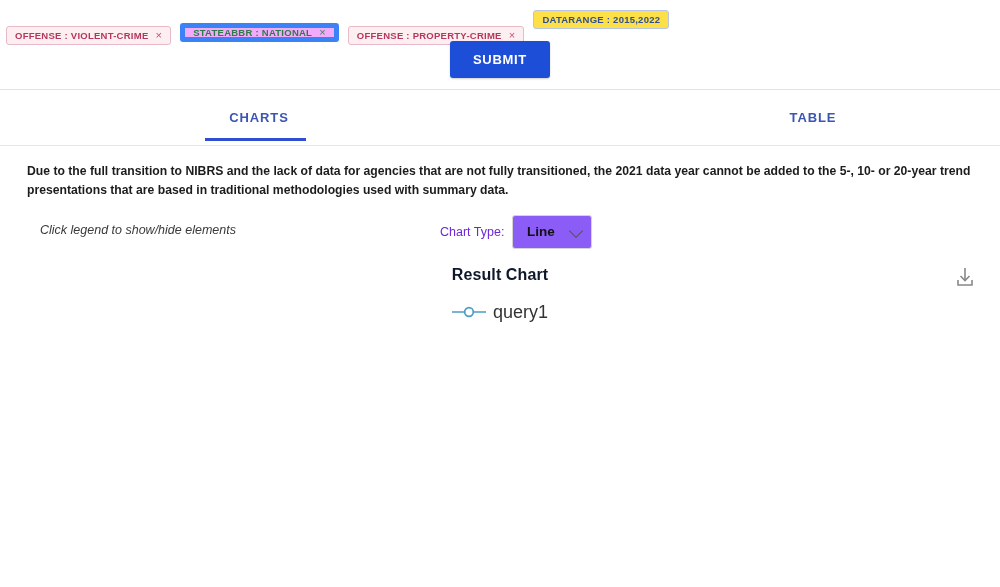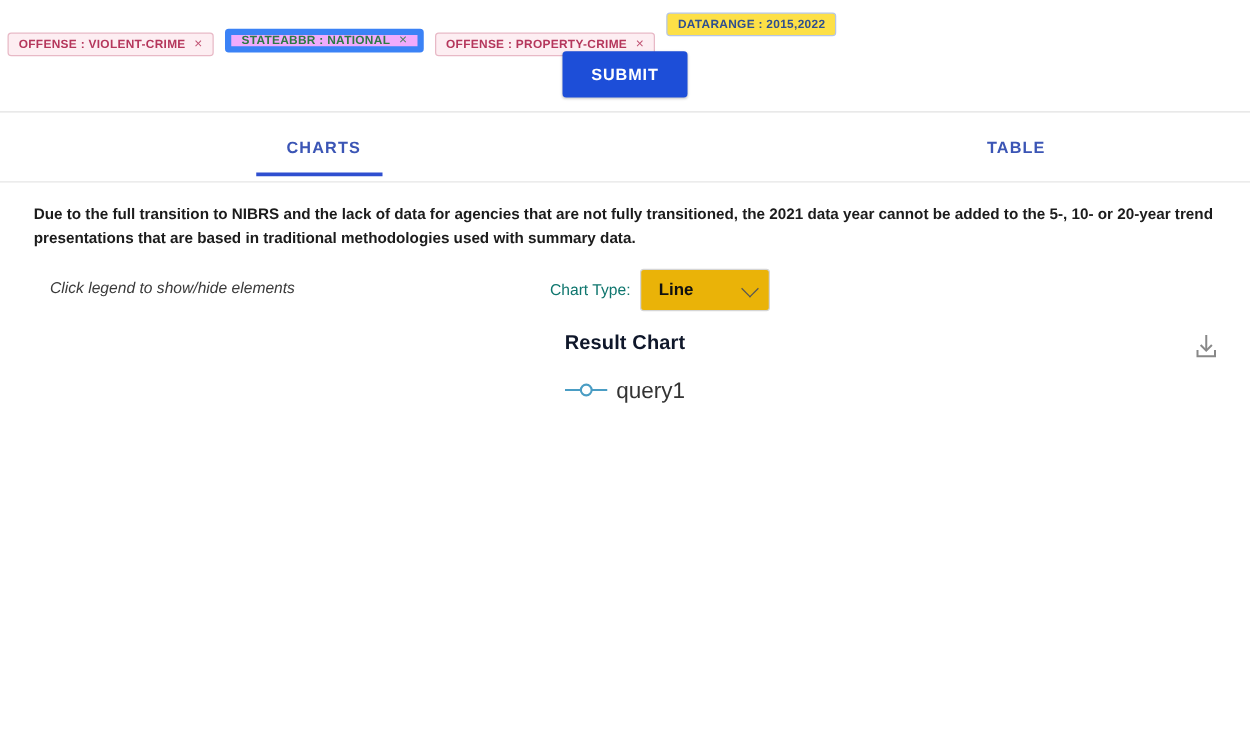--- a/index.html
+++ b/index.html
@@ -108,29 +108,29 @@
     position: absolute;
     left: 40px; top: 11px;
     font-size: 12.5px;
     font-style: italic;
     color: #3a3a3a;
   }
   .charttype-label {
     position: absolute;
     left: 440px; top: 13px;
     font-size: 12.5px;
-    color: #0f766e;
+    color: #6d28d9;
   }
   .select {
     position: absolute;
     left: 512px; top: 3px;
-    width: 104px; height: 34px;
+    width: 80px; height: 34px;
     border: 1px solid #d5d5d5;
     border-radius: 3px;
-    background: #eab308;
+    background: #8b5cf6;
     box-sizing: border-box;
     cursor: pointer;
   }
   .select .val {
     position: absolute;
     left: 14px; top: 8px;
     font-size: 13.5px;
     font-weight: 700;
     color: #111;
   }

